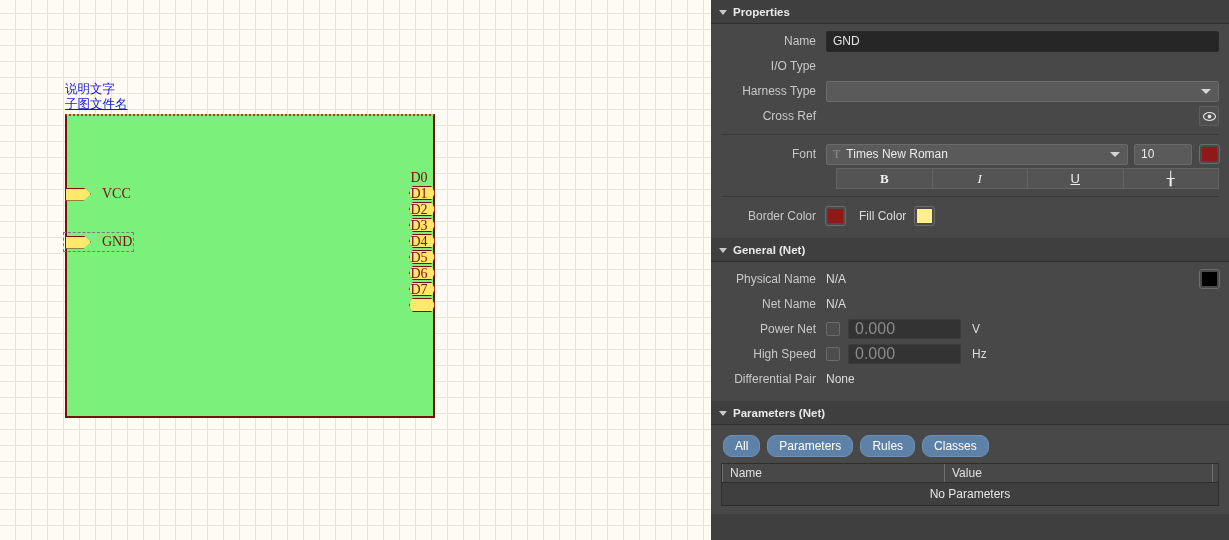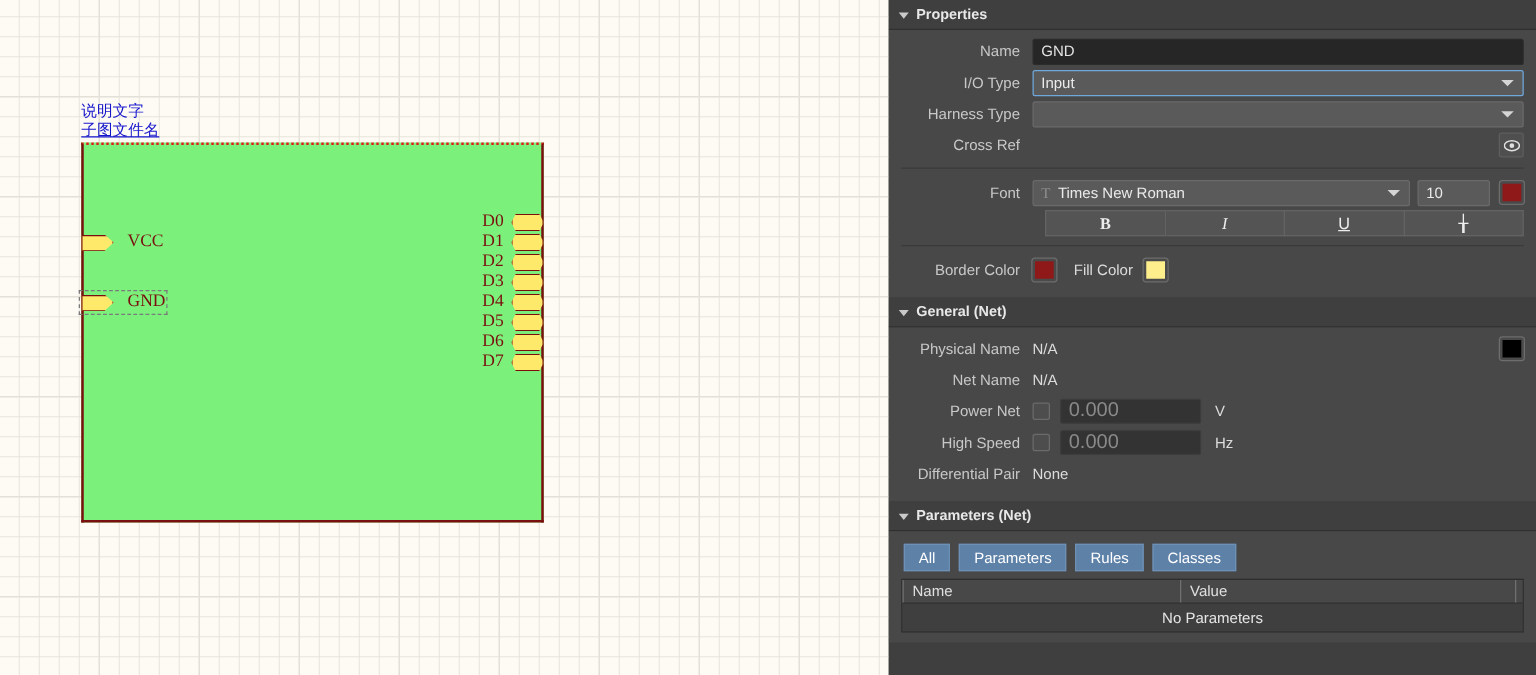--- a/index.html
+++ b/index.html
@@ -73,21 +73,21 @@
     margin-right: 7px;
     flex: none;
   }
   .pin-left .pin-label { margin-left: 4px; }
   
   .pin-selected {
     outline: 1px dashed #7a7a7a;
     outline-offset: 1px;
   }
   
-  .pin-right { right: -2px; flex-direction: row; }
+  .pin-right { right: -2px; flex-direction: column; }
   .pin-right .pin-glyph {
     width: 26px; height: 14px;
     background: #ffe96b;
     border: 1px solid #7a0f0f;
     clip-path: polygon(14% 0, 86% 0, 100% 50%, 86% 100%, 14% 100%, 0 50%);
     margin-left: 6px;
     flex: none;
   }
 
   
@@ -201,21 +201,21 @@
   }
   .numfield {
     width: 113px; flex: none; height: 20px;
     background: #333333; border: 1px solid #3c3c3c; border-radius: 2px;
     color: #8a8a8a; font-size: 16px; padding: 0 6px; line-height: 18px;
   }
   .unit { margin-left: 11px; color: #dcdcdc; font-size: 12px; }
 
   .tabbtns { display: flex; gap: 7px; margin: 6px 0 6px 2px; }
   .tabbtn {
-    background: #5e81a8; border: 1px solid #6e90b5; border-radius: 0;
+    background: #5e81a8; border: 1px solid #6e90b5; border-radius: 9px;
     color: #ffffff; font-size: 12px; padding: 3px 11px; line-height: 14px;
   }
   .ptable { border: 1px solid #2e2e2e; background: #404040; }
   .ptable-head { display: flex; height: 19px; background: #484848; border-bottom: 1px solid #2e2e2e; }
   .pth {
     font-size: 12px; color: #e0e0e0; line-height: 18px; padding-left: 7px;
     border-left: 1px solid #707070;
   }
   .pth.name { width: 222px; }
   .pth.value { flex: 1; }
@@ -291,24 +291,20 @@
     </div>
     <div class="section-body">
 
       <div class="row">
         <div class="lbl">Name</div>
         <div class="txtfield">GND</div>
       </div>
 
       <div class="row">
         <div class="lbl">I/O Type</div>
-        <div class="combo focused">
-          <span>Input</span>
-          <span class="caret"></span>
-        </div>
       </div>
 
       <div class="row">
         <div class="lbl">Harness Type</div>
         <div class="combo">
           <span></span>
           <span class="caret"></span>
         </div>
       </div>
 

